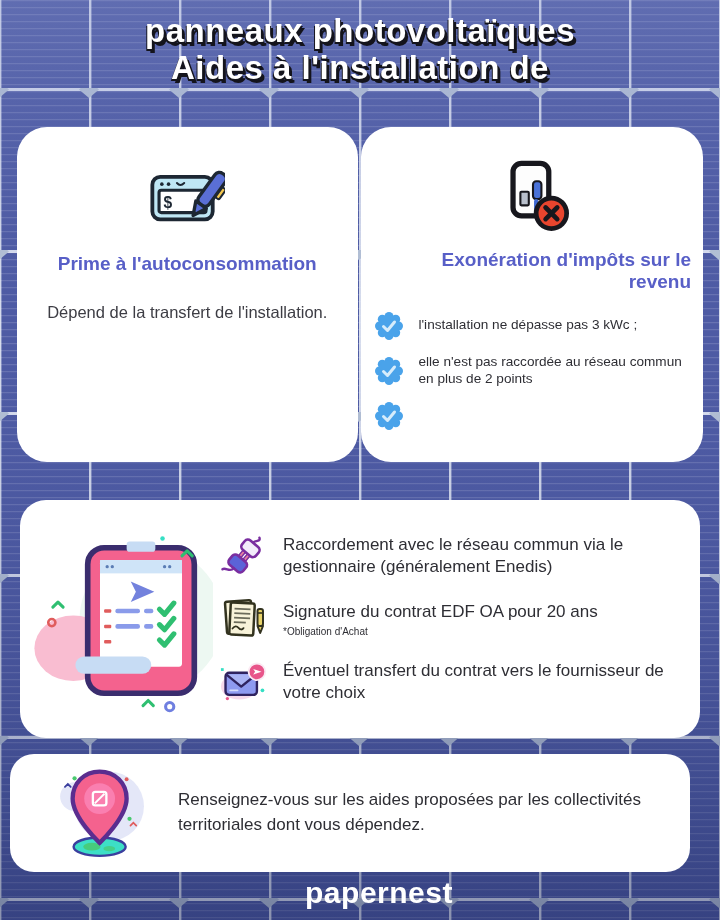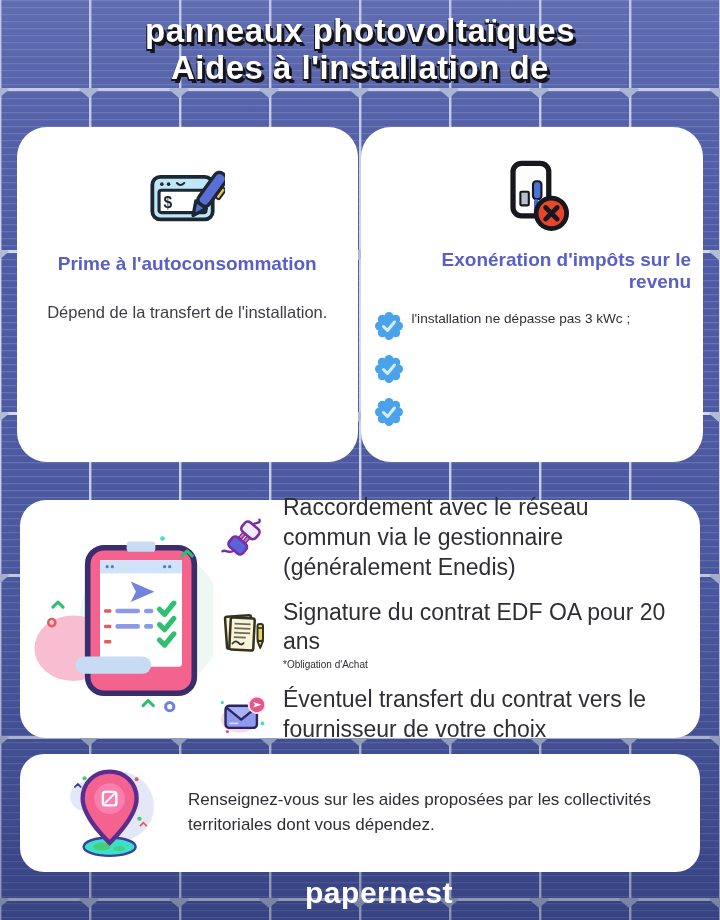--- a/index.html
+++ b/index.html
@@ -25,40 +25,40 @@
   .benefit-icon { height:92px; display:flex; align-items:center; justify-content:center; margin-top:4px; }
   .benefit-title {
     margin-top:10px; color:#585fc7; font-weight:800; font-size:19px;
     line-height:1.18; text-align:right;
   }
   .benefit-body { margin-top:26px; color:#3d3d44; font-size:16.5px; line-height:1.38; text-align:center; }
   .benefit-body .para + .para { margin-top:22px; }
   .card-exoneration { padding-left:14px; padding-right:12px; }
   .card-exoneration .benefit-title { margin-top:6px; }
   .conditions { margin-top:16px; display:flex; flex-direction:column; gap:13px; width:100%; }
-  .condition { display:flex; gap:9px; align-items:flex-start; }
+  .condition { display:flex; gap:16px; align-items:center; }
   .condition .badge { flex:none; width:28px; height:28px; margin-top:2px; }
   .condition .cond-text { color:#2e2e34; font-size:13.6px; line-height:1.26; }
 
   
   .steps-card {
     position:absolute; left:20px; top:500px; width:680px; height:238px; z-index:2;
     background:#ffffff; border-radius:26px;
     display:flex; align-items:center;
   }
   .steps-illustration { flex:none; width:200px; height:210px; display:flex; align-items:center; justify-content:center; }
   .steps-list { flex:1; display:flex; flex-direction:column; gap:15px; padding-right:22px; }
   .step-item { display:flex; gap:15px; align-items:center; }
   .step-icon { flex:none; width:48px; height:48px; display:flex; align-items:center; justify-content:center; }
-  .step-text { color:#2e2e34; font-size:23px; line-height:1.3; }
+  .step-text { color:#2e2e34; font-size:17px; line-height:1.3; }
   .step-note { color:#2e2e34; font-size:10px; margin-top:2px; }
 
   
   .local-card {
-    position:absolute; left:20px; top:754px; width:680px; height:118px; z-index:2;
+    position:absolute; left:10px; top:754px; width:680px; height:118px; z-index:2;
     background:#ffffff; border-radius:24px;
     display:flex; align-items:center;
   }
   .local-illustration { flex:none; width:150px; height:110px; display:flex; align-items:center; justify-content:center; margin-left:18px; }
   .local-text { color:#2e2e34; font-size:17px; line-height:1.45; padding-right:34px; }
 
   
   .footer-logo {
     position:absolute; top:876px; left:0; width:100%; z-index:2;
     text-align:center; color:#ffffff; font-weight:700;
@@ -170,20 +170,21 @@
               <circle cx="14" cy="23.5" r="4.5"></circle>
                 <circle cx="7.3" cy="20.7" r="4.5"></circle>
               <circle cx="4.5" cy="14" r="4.5"></circle>
                 <circle cx="7.3" cy="7.3" r="4.5"></circle>
               <circle cx="14" cy="4.5" r="4.5"></circle>
                 <circle cx="20.7" cy="7.3" r="4.5"></circle>
               <circle cx="14" cy="14" r="11"></circle>
             </g>
             <path d="M8.5,14.5 L12.5,18.5 L19.5,10" stroke="#d6ecfb" stroke-width="3" fill="none" stroke-linecap="round" stroke-linejoin="round"></path>
           </svg>
+          <div class="cond-text">elle n'est pas raccordée au réseau commun en plus de 2 points</div>
         </div>
 
         <div class="condition">
           <svg class="badge" viewBox="0 0 28 28">
             <g fill="#4aa3ea">
               <circle cx="23.5" cy="14" r="4.5"></circle>
                 <circle cx="20.7" cy="20.7" r="4.5"></circle>
               <circle cx="14" cy="23.5" r="4.5"></circle>
                 <circle cx="7.3" cy="20.7" r="4.5"></circle>
               <circle cx="4.5" cy="14" r="4.5"></circle>

